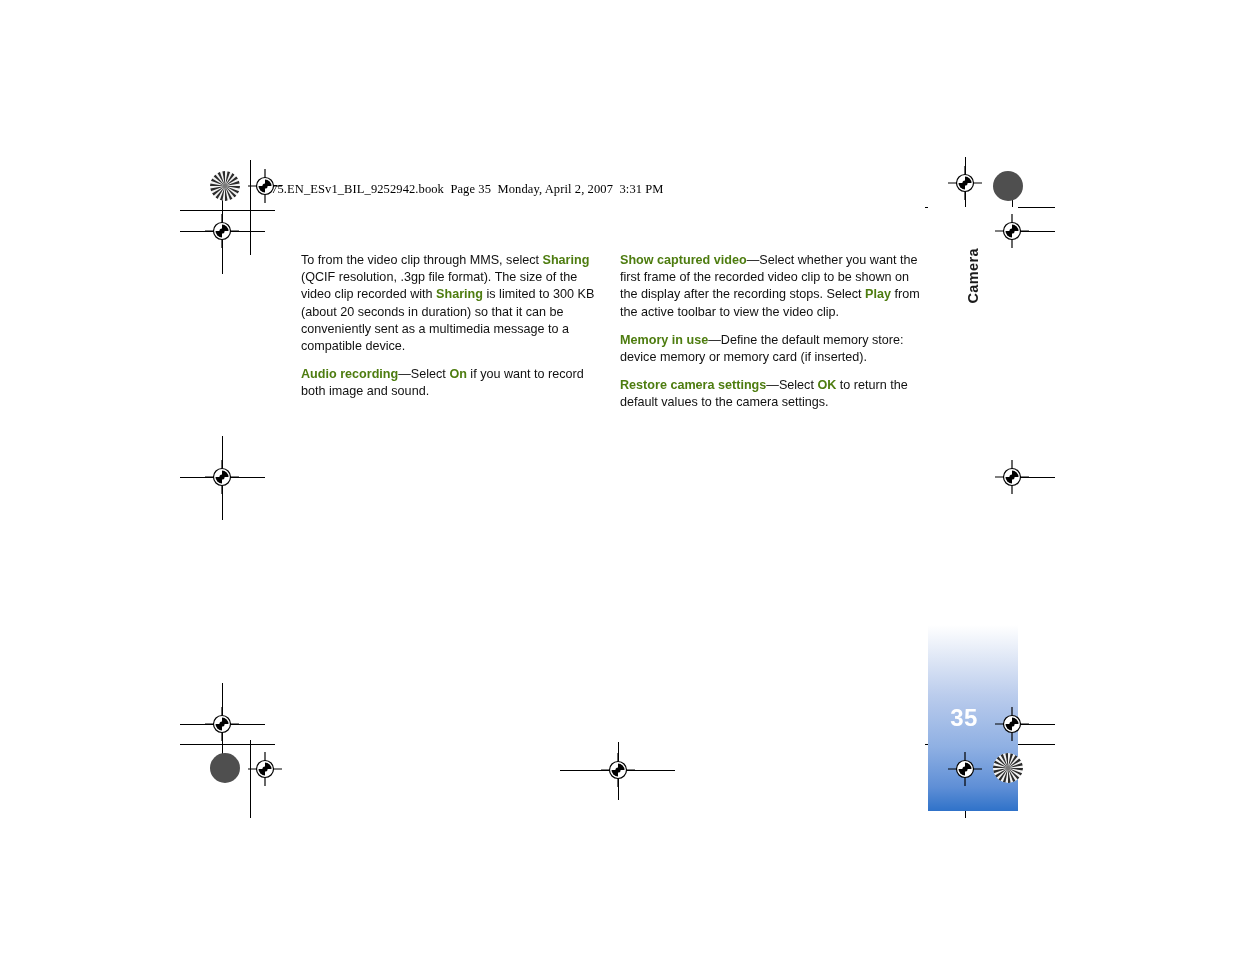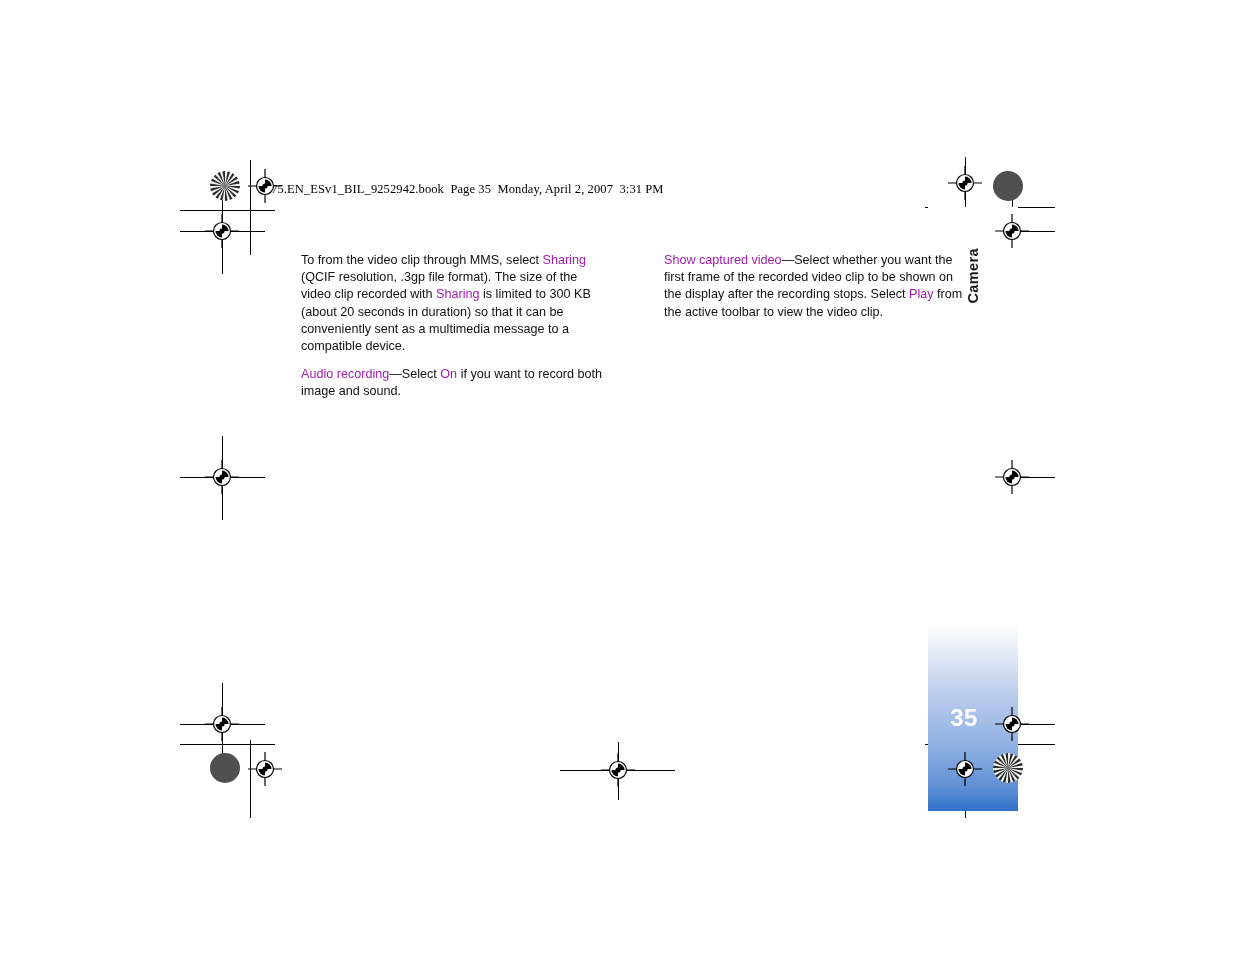--- a/index.html
+++ b/index.html
@@ -83,26 +83,26 @@
     font-size: 12.6px;
     line-height: 17.2px;
     color: #111111;
     text-align: left;
   }
   .col p {
     margin: 0 0 11px 0;
   }
   .col p:last-child { margin-bottom: 0; }
   .lnk {
-    color: #a21caf;
-    font-weight: normal;
+    color: #4d7c0f;
+    font-weight: bold;
   }
 
   #col-left  { left: 301px; top: 252px; }
-  #col-right { left: 620px; top: 252px; margin-left: 44px; }
+  #col-right { left: 620px; top: 252px; }
 
   
   #page-tab {
     position: absolute;
     left: 928px;
     top: 207px;
     width: 90px;
     height: 604px;
     background: linear-gradient(
         to bottom,
@@ -191,20 +191,22 @@
     <span>Camera</span>
   </div>
   <div id="page-number">35</div>
 
   <div class="col" id="col-left">
       <p><span>To from the video clip through MMS, select </span><span class="lnk">Sharing</span><span> (QCIF resolution, .3gp file format). The size of the video clip recorded with </span><span class="lnk">Sharing</span><span> is limited to 300 KB (about 20 seconds in duration) so that it can be conveniently sent as a multimedia message to a compatible device.</span></p>
       <p><span class="lnk">Audio recording</span><span>—Select </span><span class="lnk">On</span><span> if you want to record both image and sound.</span></p>
     </div>
   <div class="col" id="col-right">
       <p><span class="lnk">Show captured video</span><span>—Select whether you want the first frame of the recorded video clip to be shown on the display after the recording stops. Select </span><span class="lnk">Play</span><span> from the active toolbar to view the video clip.</span></p>
+      <p><span class="lnk">Memory in use</span><span>—Define the default memory store: device memory or memory card (if inserted).</span></p>
+      <p><span class="lnk">Restore camera settings</span><span>—Select </span><span class="lnk">OK</span><span> to return the default values to the camera settings.</span></p>
     </div>
 
   <div id="print-marks">
       <div class="reg" style="left: 265px; top: 186px;">
         <svg width="34" height="34" viewBox="0 0 34 34">
           <line x1="17" y1="0" x2="17" y2="34" stroke="#000" stroke-width="1.2"></line>
           <line x1="0" y1="17" x2="34" y2="17" stroke="#000" stroke-width="1.2"></line>
           <circle cx="17" cy="17" r="8.5" fill="#fff" stroke="#000" stroke-width="1.2"></circle>
           <path d="M17 10.5 A6.5 6.5 0 0 1 23.5 17 L17 17 Z" fill="#000"></path>
           <path d="M17 23.5 A6.5 6.5 0 0 1 10.5 17 L17 17 Z" fill="#000"></path>

